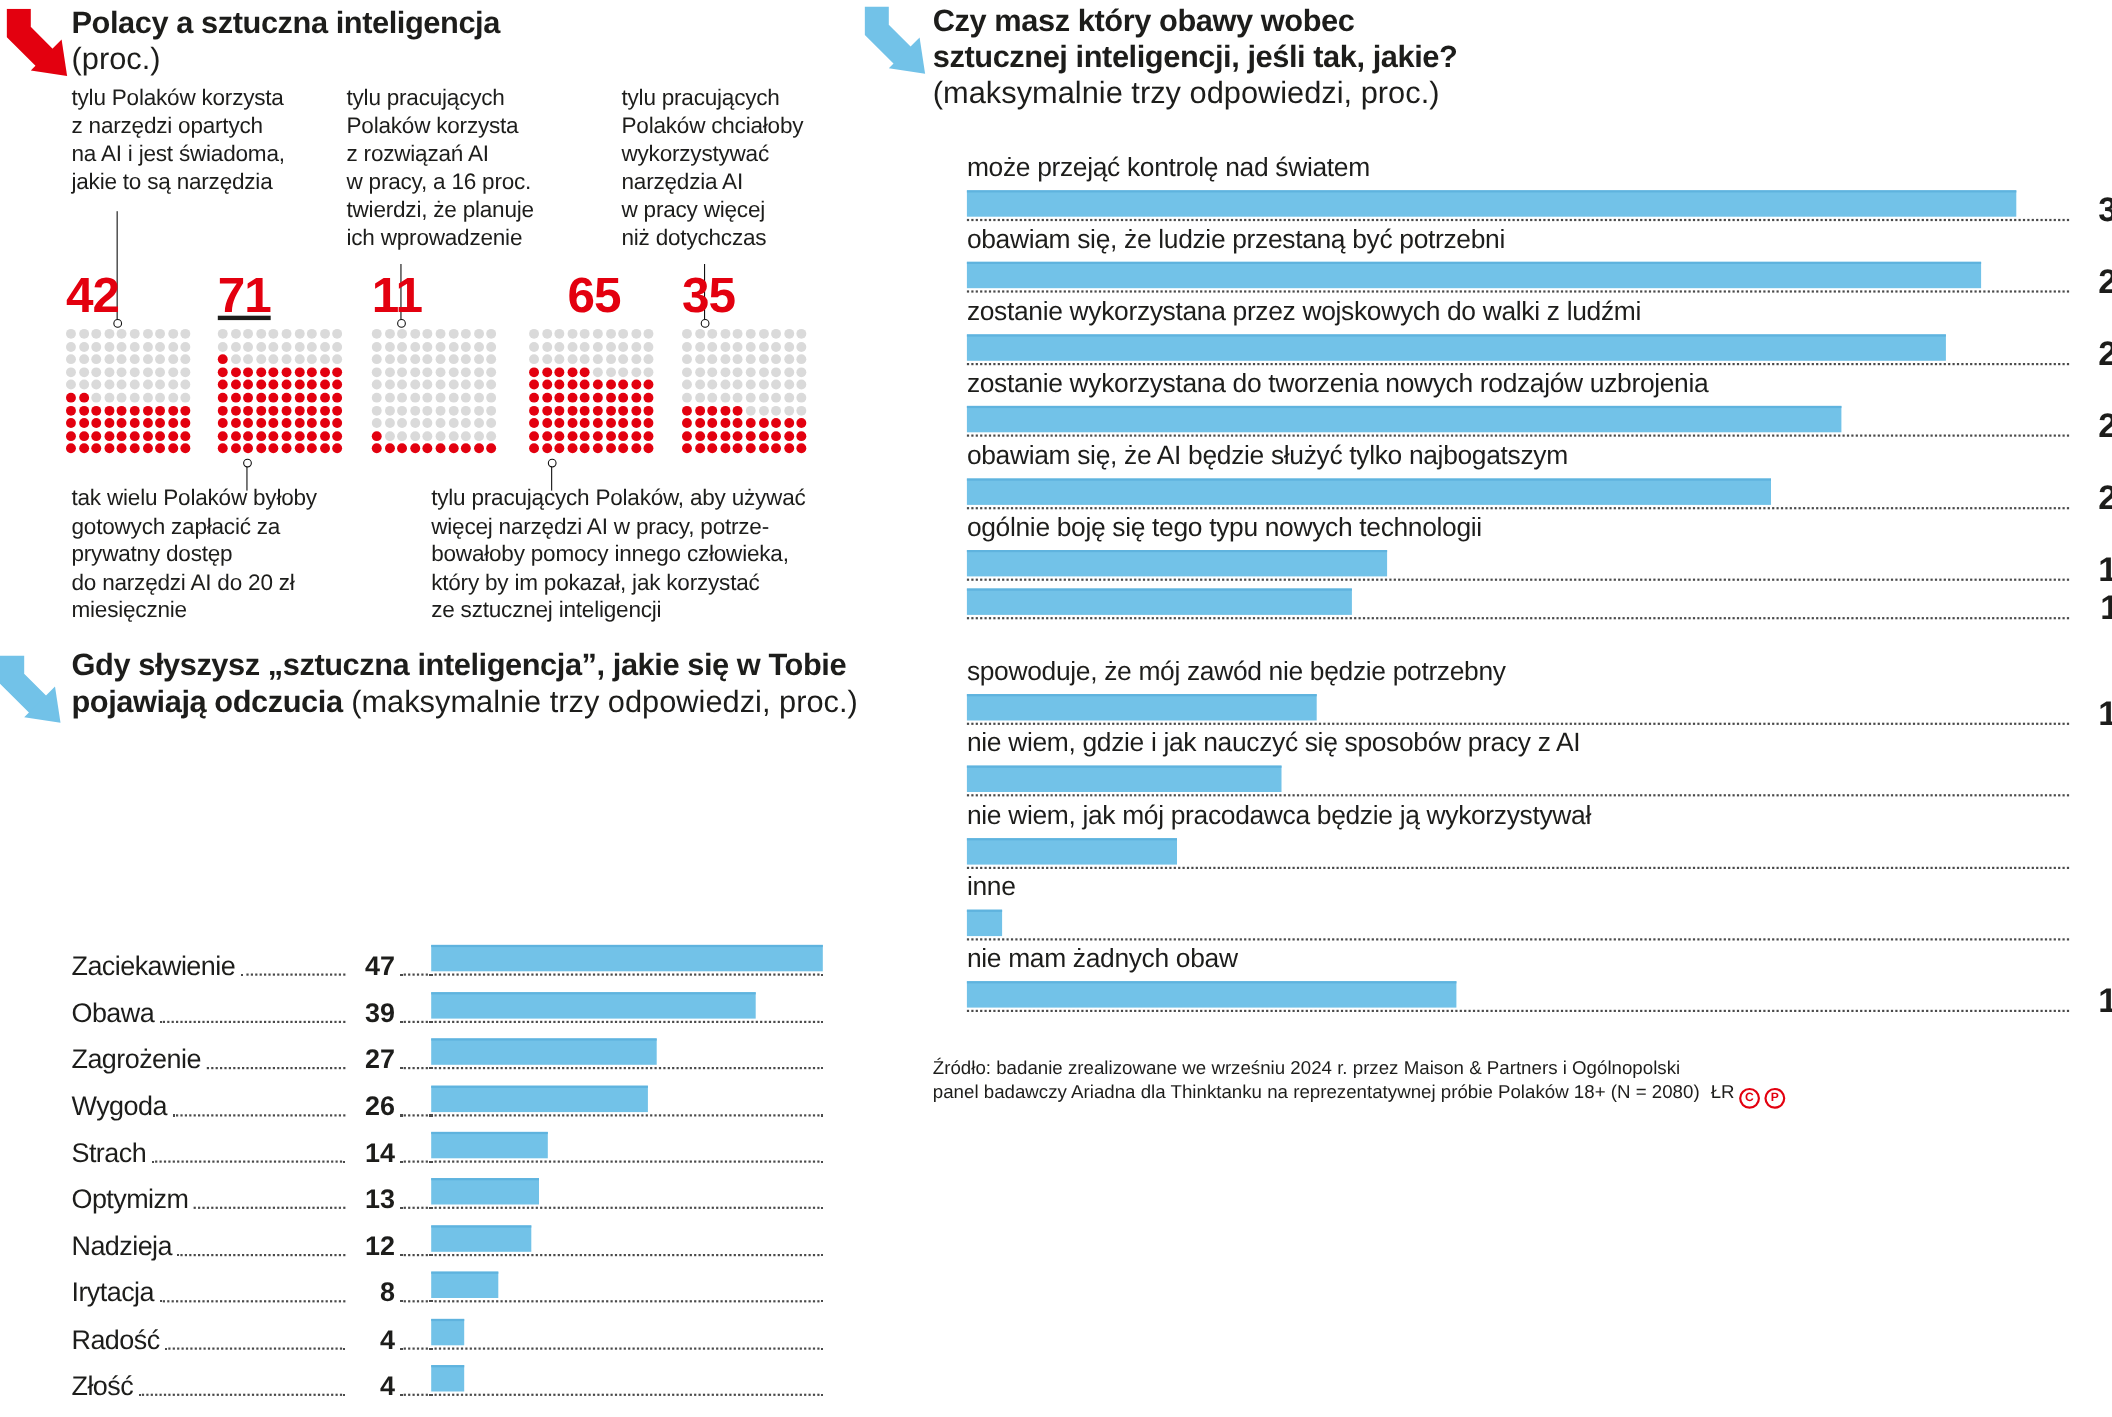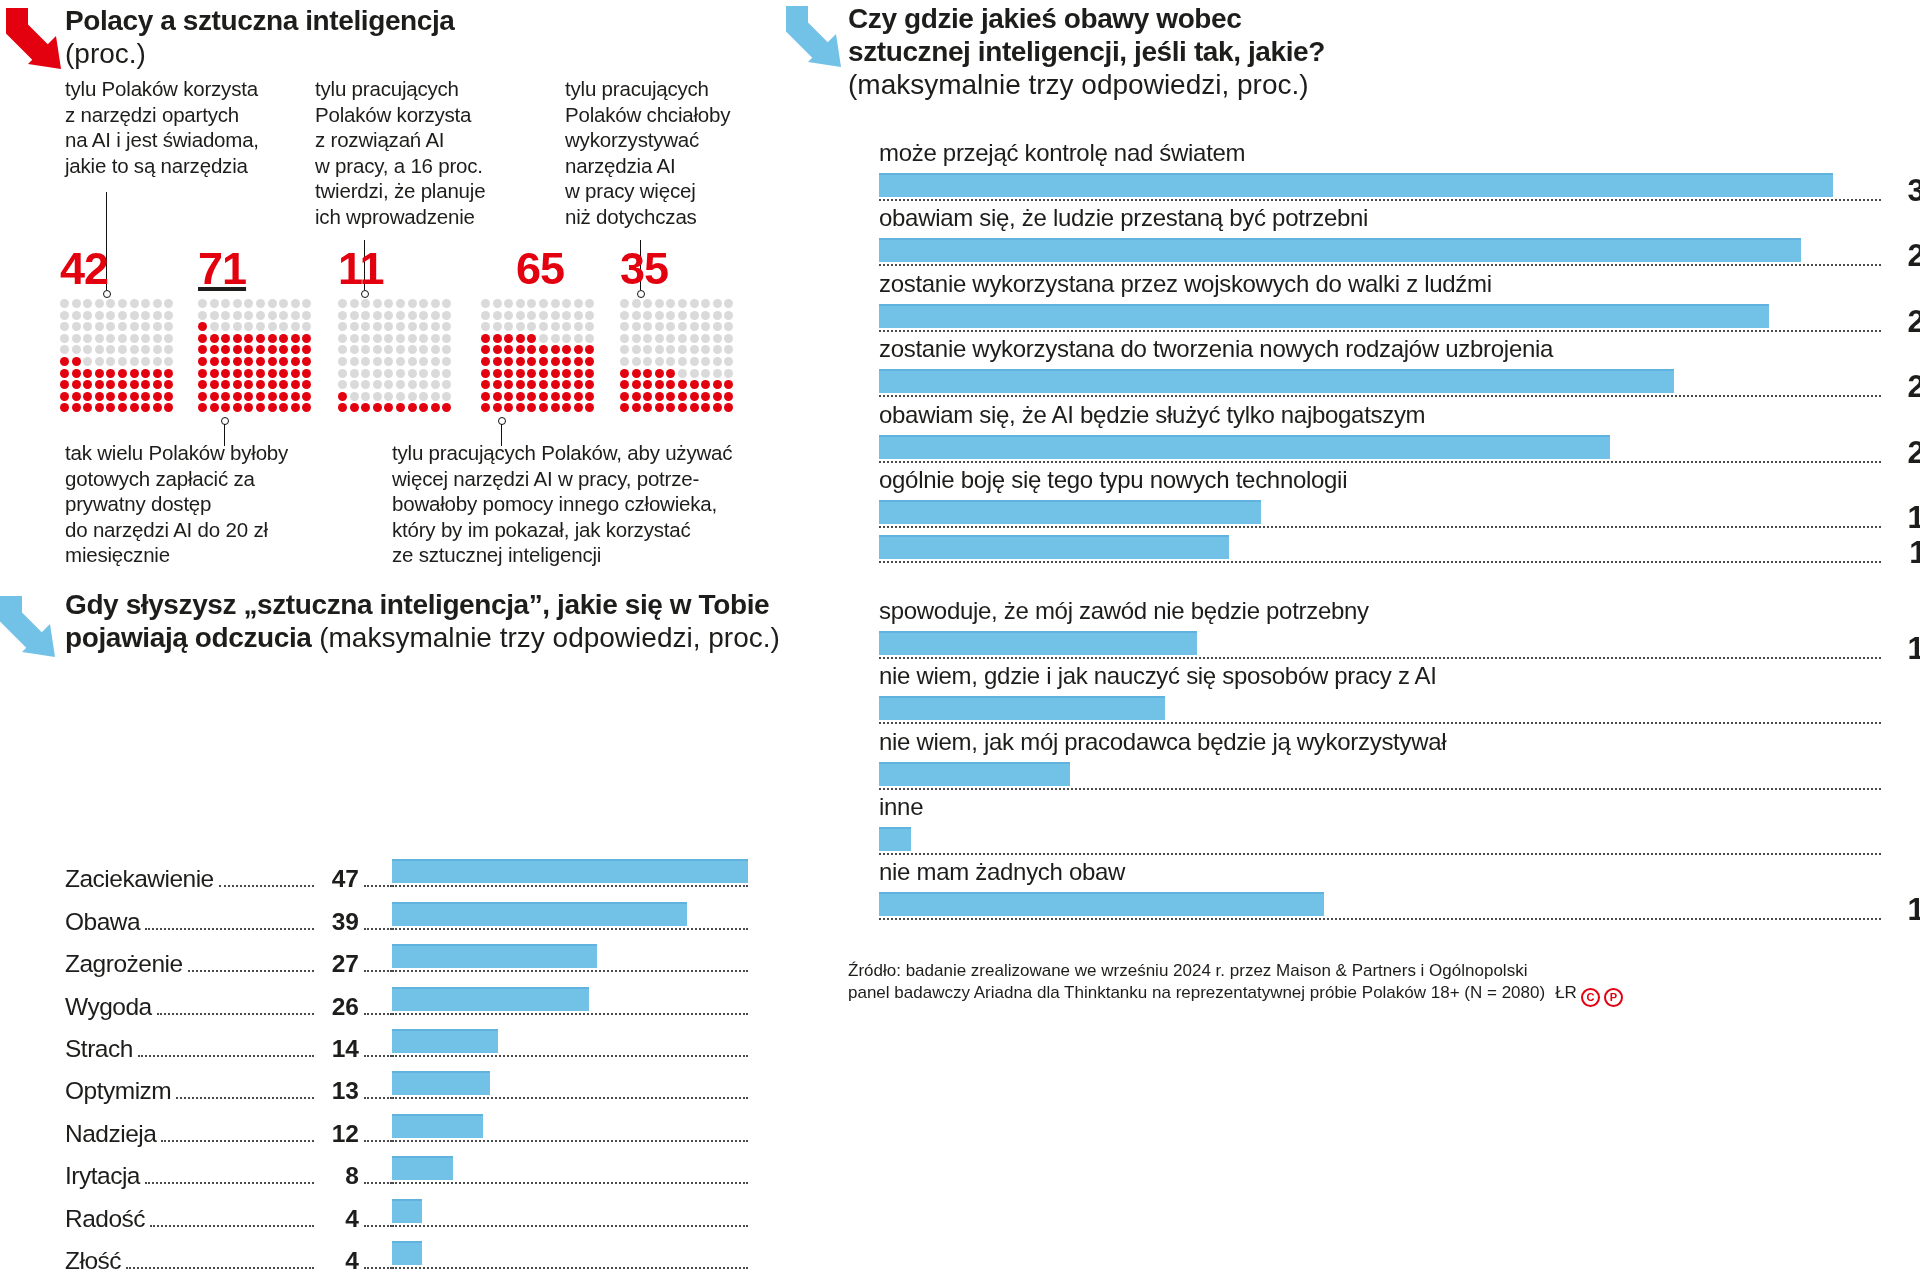--- a/index.html
+++ b/index.html
@@ -736,21 +736,21 @@
         <span class="f-bar" style="width: 30px;"></span>
       </span>
     </div>
   </div>
 
 <svg class="arrow" style="left:786px;top:6px" viewBox="0 0 56 62">
   <path d="M11 0 V21 L37 47" fill="none" stroke="#72c2e8" stroke-width="22"></path>
   <polygon points="55,61 50,28 22,56" fill="#72c2e8"></polygon>
 </svg>
 
-<div class="abs h1" style="left:848px;top:2px">Czy gdzie jakieś obawy wobec</div>
+<div class="abs h1" style="left:848px;top:2px">Czy masz który obawy wobec</div>
 <div class="abs h1" style="left:848px;top:35px">sztucznej inteligencji, jeśli tak, jakie?</div>
 <div class="abs h1sub" style="left:848px;top:68px">(maksymalnie trzy odpowiedzi, proc.)</div>
 
 <div class="abs" id="fears-items" style="left:879px;top:138px">
     <div class="fear-item">
       <div class="fear-label">może przejąć kontrolę nad światem</div>
       <div class="fear-barrow">
         <div class="fear-barline">
           <div class="fear-bar" style="width: 954px;"></div>
         </div>

